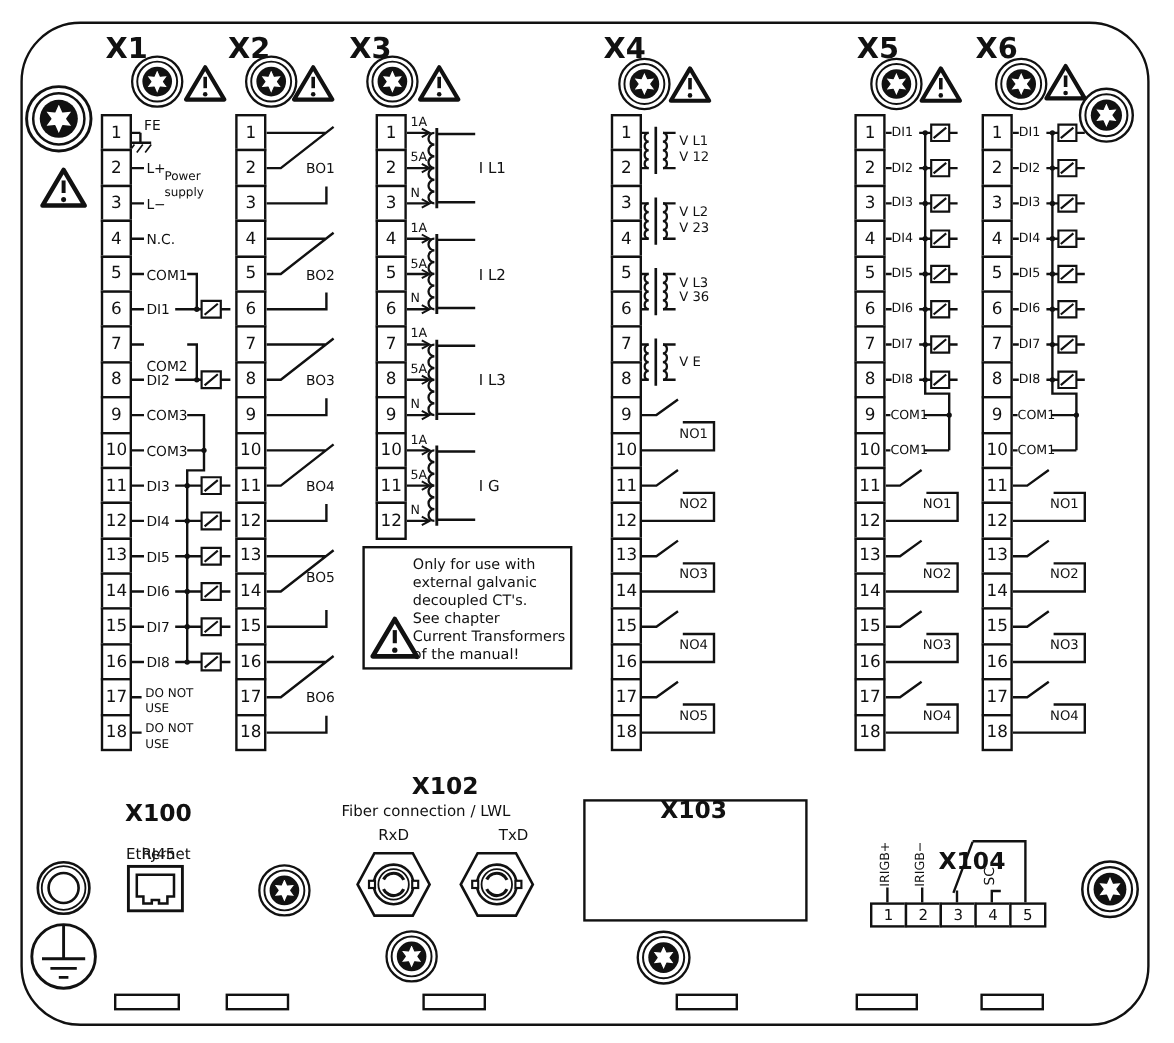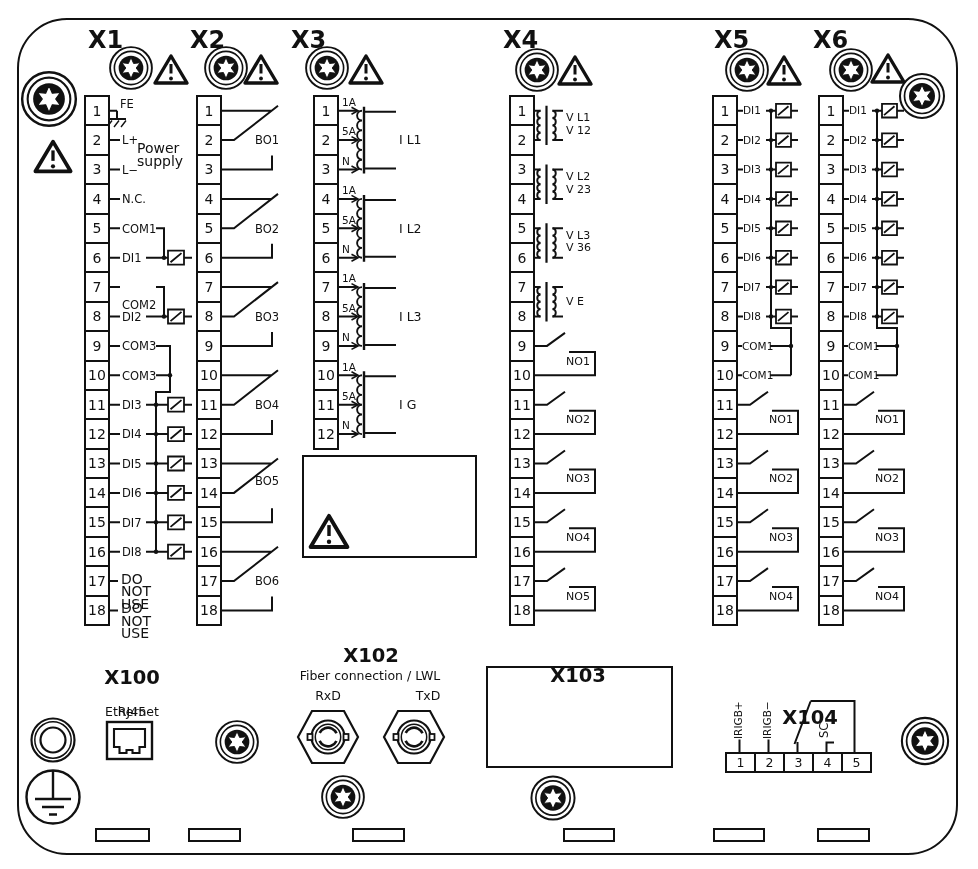--- a/index.html
+++ b/index.html
@@ -15,21 +15,21 @@
   .hrow{position:absolute;display:flex;z-index:2}
   .hcell{box-sizing:border-box;width:31px;height:21px;border:2px solid #111;background:#fff;
         display:flex;align-items:center;justify-content:center;font-size:12.5px;margin-left:-2px}
   .hcell:first-child{margin-left:0}
   .btitle{position:absolute;font-weight:700;font-size:24px;z-index:2;white-space:nowrap}
   .ptitle{position:absolute;font-weight:700;font-size:19.5px;z-index:2;text-align:center}
   .sub{position:absolute;font-size:12.5px;z-index:2;text-align:center;white-space:nowrap}
   .lbl{position:absolute;font-size:11.5px;white-space:nowrap;z-index:2}
   .lbl.small{font-size:10.5px}
   .lbl.c{text-align:center}
-  .lbl.wrap{white-space:normal;font-size:14px;line-height:12.5px}
+  .lbl.wrap{white-space:normal;font-size:10px;line-height:12.5px}
   .lbl.two{font-size:11px;line-height:12.5px}
   .vlabel{position:absolute;writing-mode:vertical-rl;transform:rotate(180deg);
           font-size:10.5px;z-index:2}
   .wbox{position:absolute;left:302px;top:455px;width:175px;height:103px;box-sizing:border-box;
         border:2.2px solid #111;z-index:2;background:transparent}
   .wtext{position:absolute;left:344px;top:463px;width:134px;font-size:12px;line-height:14.9px;
          white-space:pre-line;z-index:3}
   .slot{position:absolute;height:14px;box-sizing:border-box;border:2.2px solid #111;z-index:2;background:#fff}
 </style>
 </head>
@@ -479,27 +479,33 @@
   <div class="lbl small" style="left:849px;top:280.5px">DI7</div>
   <div class="lbl small" style="left:849px;top:310px">DI8</div>
   <div class="lbl small" style="left:848px;top:339.5px">COM1</div>
   <div class="lbl small" style="left:848px;top:369px">COM1</div>
   <div class="lbl c" style="left:870px;top:413px;width:34px;font-size:11px">NO1</div>
   <div class="lbl c" style="left:870px;top:471.5px;width:34px;font-size:11px">NO2</div>
   <div class="lbl c" style="left:870px;top:530.5px;width:34px;font-size:11px">NO3</div>
   <div class="lbl c" style="left:870px;top:589.5px;width:34px;font-size:11px">NO4</div>
 
   <div class="wbox"></div>
+  <div class="wtext">Only for use with
+external galvanic
+decoupled CT's.
+See chapter
+Current Transformers
+of the manual!</div>
 
   <div class="ptitle" style="left:92px;top:666px;width:80px">X100</div>
   <div class="sub" style="left:92px;top:704px;width:80px">RJ45</div>
   <div class="sub" style="left:92px;top:704px;width:80px">Ethernet</div>
 
   <div class="ptitle" style="left:331px;top:644px;width:80px">X102</div>
-  <div class="sub" style="left:290px;top:668px;width:160px">Fiber connection / LWL</div>
+  <div class="sub" style="left:275px;top:668px;width:160px">Fiber connection / LWL</div>
   <div class="sub" style="left:308px;top:688px;width:40px">RxD</div>
   <div class="sub" style="left:408px;top:688px;width:40px">TxD</div>
 
   <div class="ptitle" style="left:538px;top:664px;width:80px">X103</div>
 
   <div class="ptitle" style="left:765px;top:706px;width:90px">X104</div>
   <div class="vlabel" style="left:732px;top:686px;height:53px">IRIGB+</div>
   <div class="vlabel" style="left:761px;top:686px;height:53px">IRIGB−</div>
   <div class="vlabel" style="left:817px;top:709px;height:29px;font-size:11.5px">SC</div>
   <div class="hrow" style="left:725px;top:752px">

